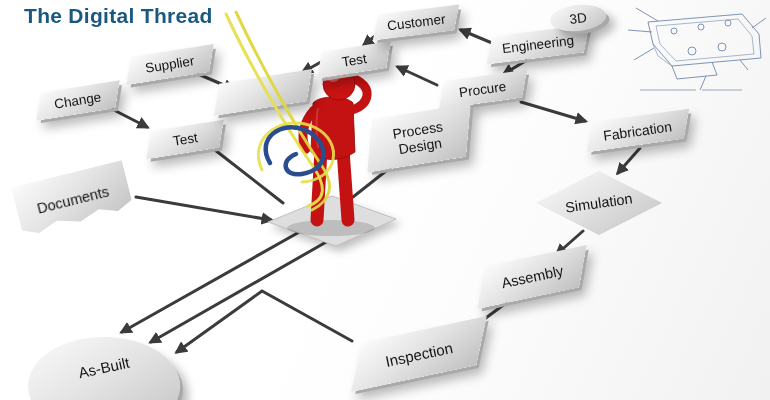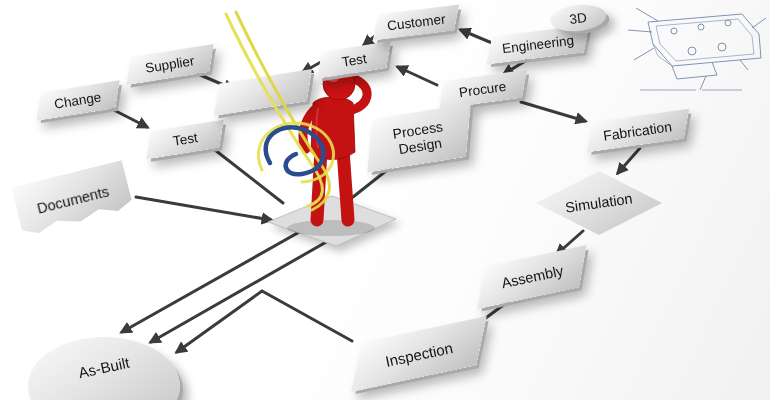--- a/index.html
+++ b/index.html
@@ -163,14 +163,15 @@
   </div>
 
   <div class="node" style="left:369px;top:112px;width:100px;height:52px;transform:rotate(-9deg) skewX(-14deg);">
     <span class="lbl wrap" style="transform:skewX(14deg);width:72px;font-size:14px;">Process Design</span>
   </div>
 
   <div class="node ellipse" style="left:28px;top:337px;width:152px;height:98px;align-items:flex-start;padding-top:0;">
     <span class="lbl" style="transform:rotate(-12deg);font-size:15px;margin-top:22px;">As-Built</span>
   </div>
 
+  <div class="title">The Digital Thread</div>
 
 </div>
 
 </body></html>

